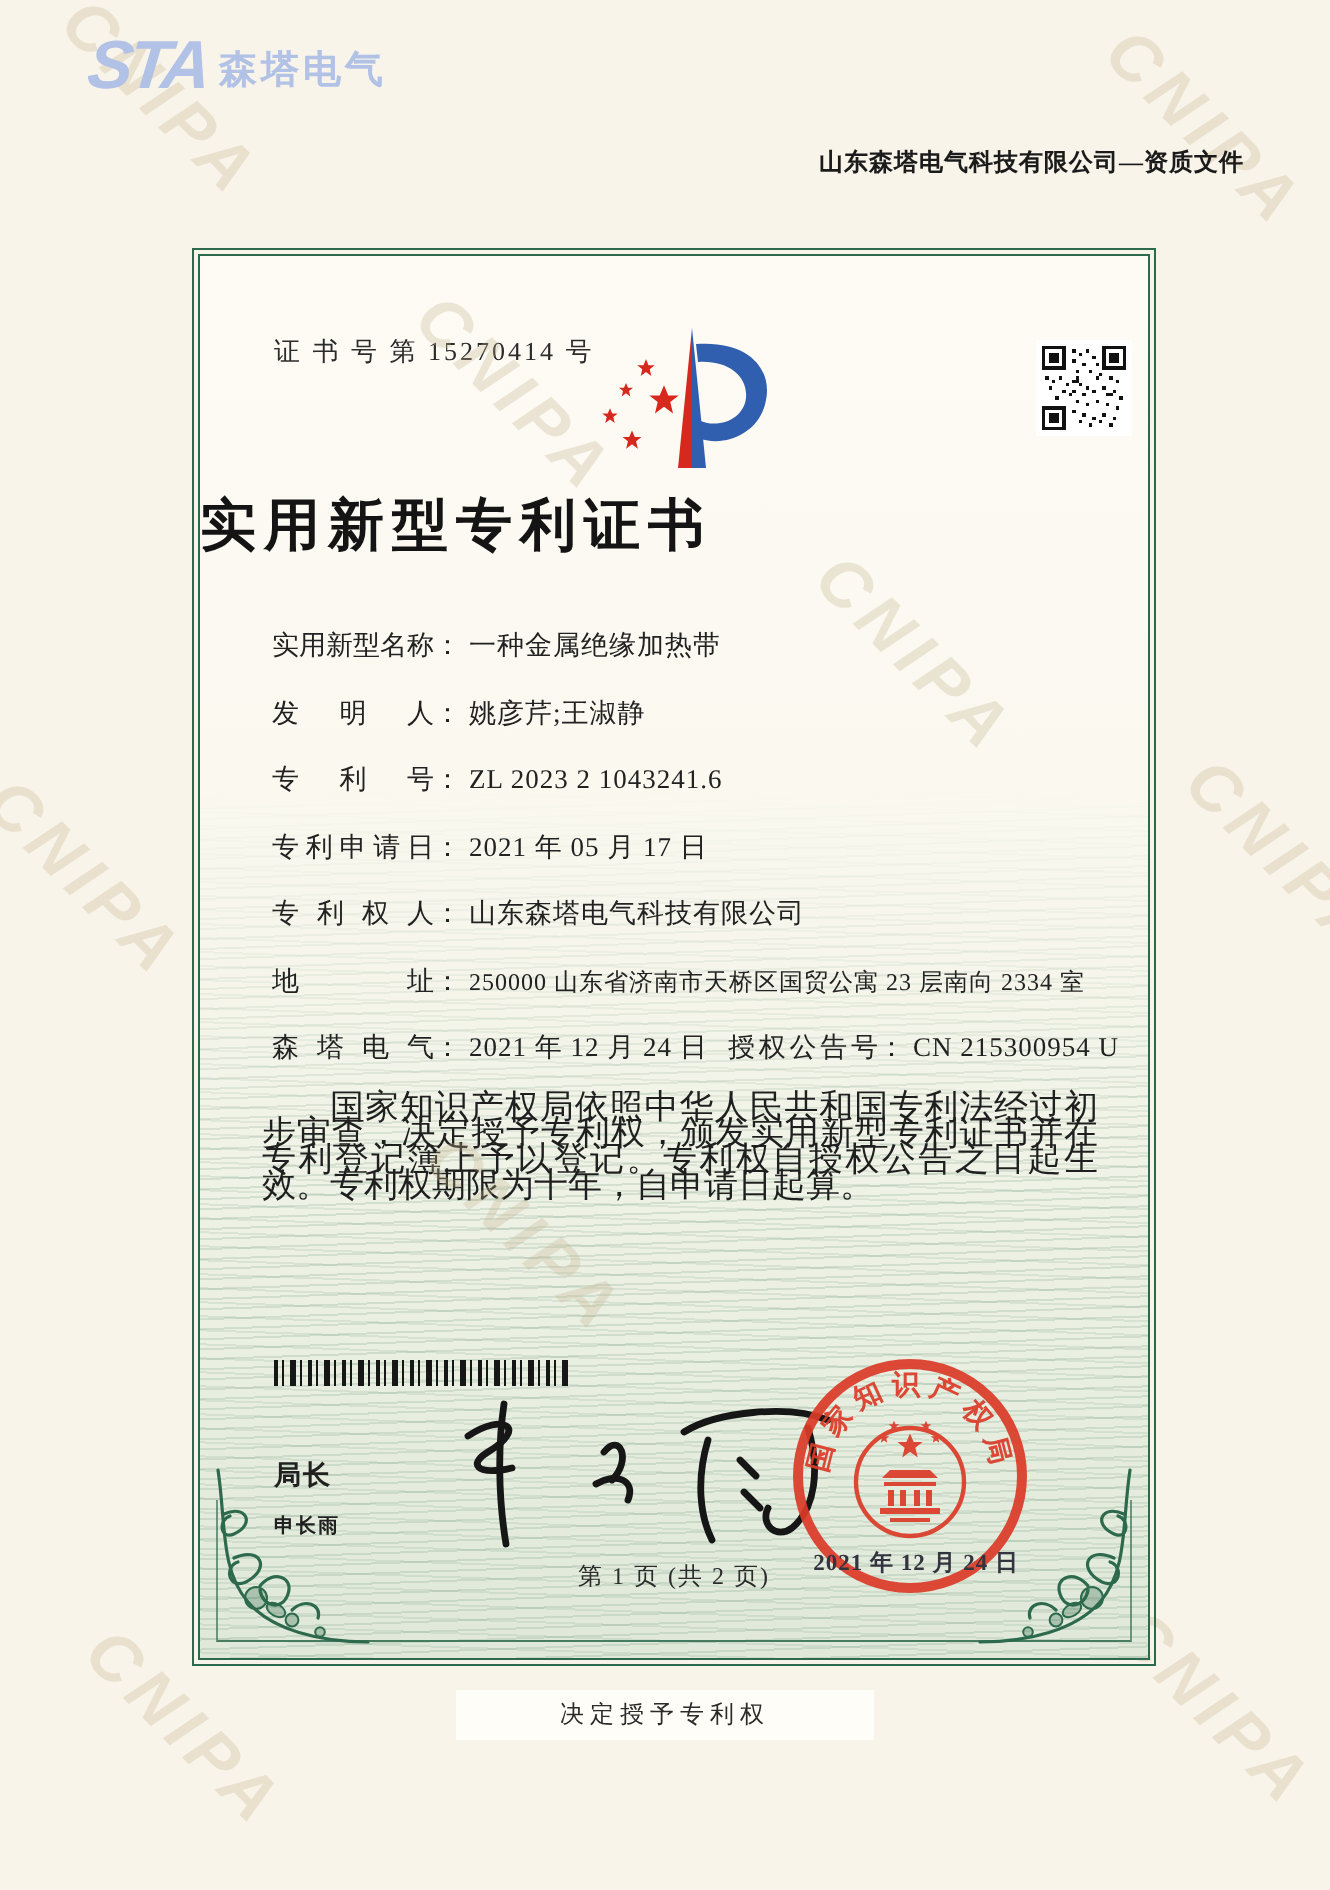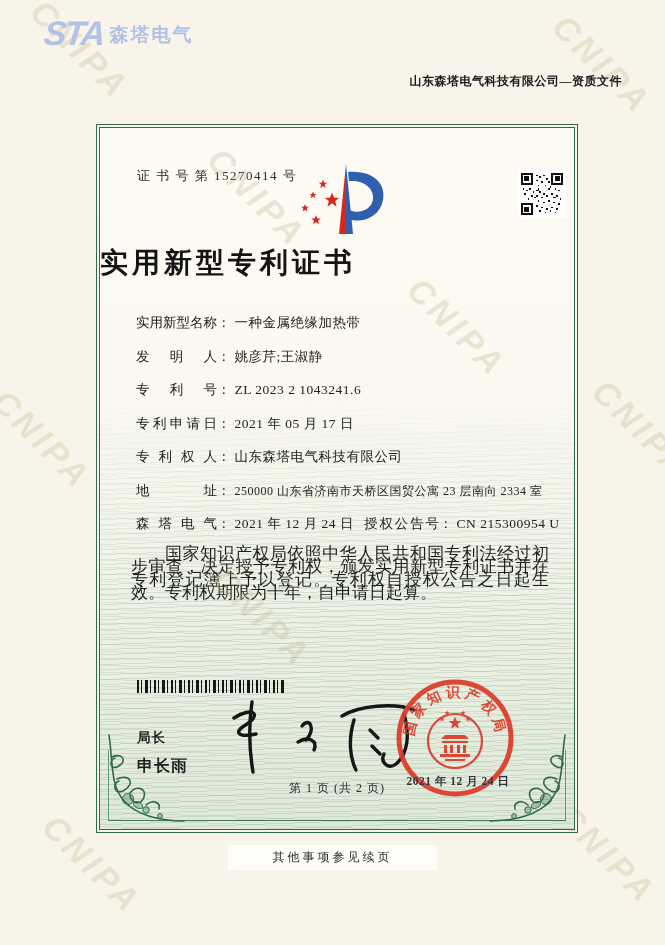--- a/index.html
+++ b/index.html
@@ -59,21 +59,21 @@
   .paras{position:absolute;left:31px;top:419px;width:418px;font-size:17px;line-height:13px;
       color:#1f1f1f;text-align:justify;}
   .paras p{margin:0;text-indent:2em;}
 
   .barcode{position:absolute;left:37px;top:552px;width:148px;height:13px;
       background:repeating-linear-gradient(90deg,#161616 0 2px,transparent 2px 4px,#161616 4px 5px,
         transparent 5px 8px,#161616 8px 11px,transparent 11px 13px,#161616 13px 14px,transparent 14px 17px);}
   .director-title{position:absolute;left:37px;top:601px;font-family:"Liberation Sans",sans-serif;
       font-weight:700;font-size:13.5px;color:#202020;letter-spacing:1px;}
   .director-name{position:absolute;left:37px;top:628px;font-family:"Liberation Sans",sans-serif;
-      font-weight:700;font-size:16px;color:#202020;letter-spacing:1px;}
+      font-weight:700;font-size:10px;color:#202020;letter-spacing:1px;}
   .signature{position:absolute;left:118px;top:560px;width:210px;height:100px;}
 
   .seal{position:absolute;left:294px;top:549px;width:122px;height:122px;opacity:0.92;}
   .seal-date{position:absolute;left:296px;top:646px;width:124px;text-align:center;font-size:11.5px;
       font-weight:700;color:#33343f;letter-spacing:0.5px;}
 
   .page-info{position:absolute;left:0;top:652px;width:100%;text-align:center;font-size:12px;color:#2b2b2b;letter-spacing:1px;}
 
   .cont-note{position:absolute;left:228px;top:845px;width:209px;height:25px;background:#fffdf7;
       display:flex;align-items:center;justify-content:center;font-size:12px;color:#2b2b2b;
@@ -251,15 +251,15 @@
           </g>
         </g>
       </svg>
       <div class="seal-date">2021 年 12 月 24 日</div>
 
       <div class="page-info">第 1 页 (共 2 页)</div>
 
     </div>
   </div>
 
-  <div class="cont-note">其他事项参见续页</div>
+  <div class="cont-note">决定授予专利权</div>
 
 </div>
 
 </body></html>

